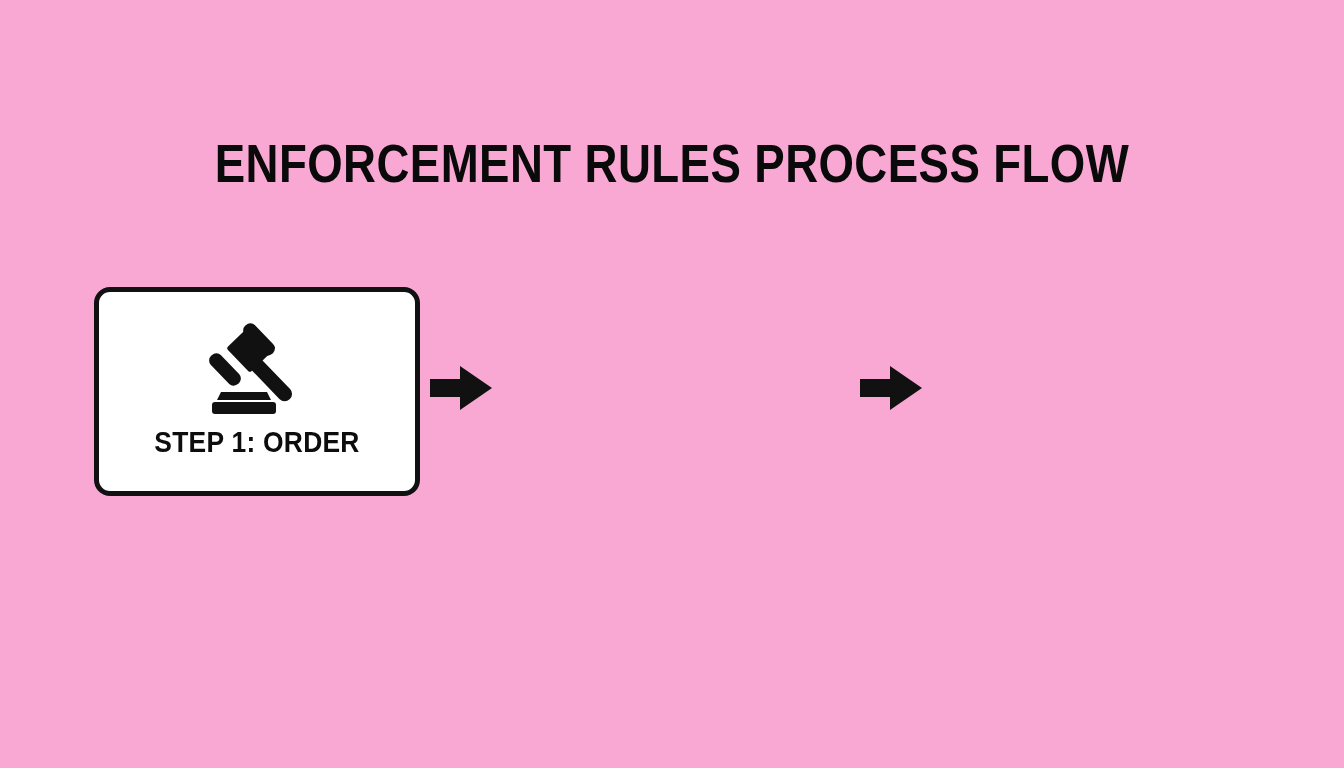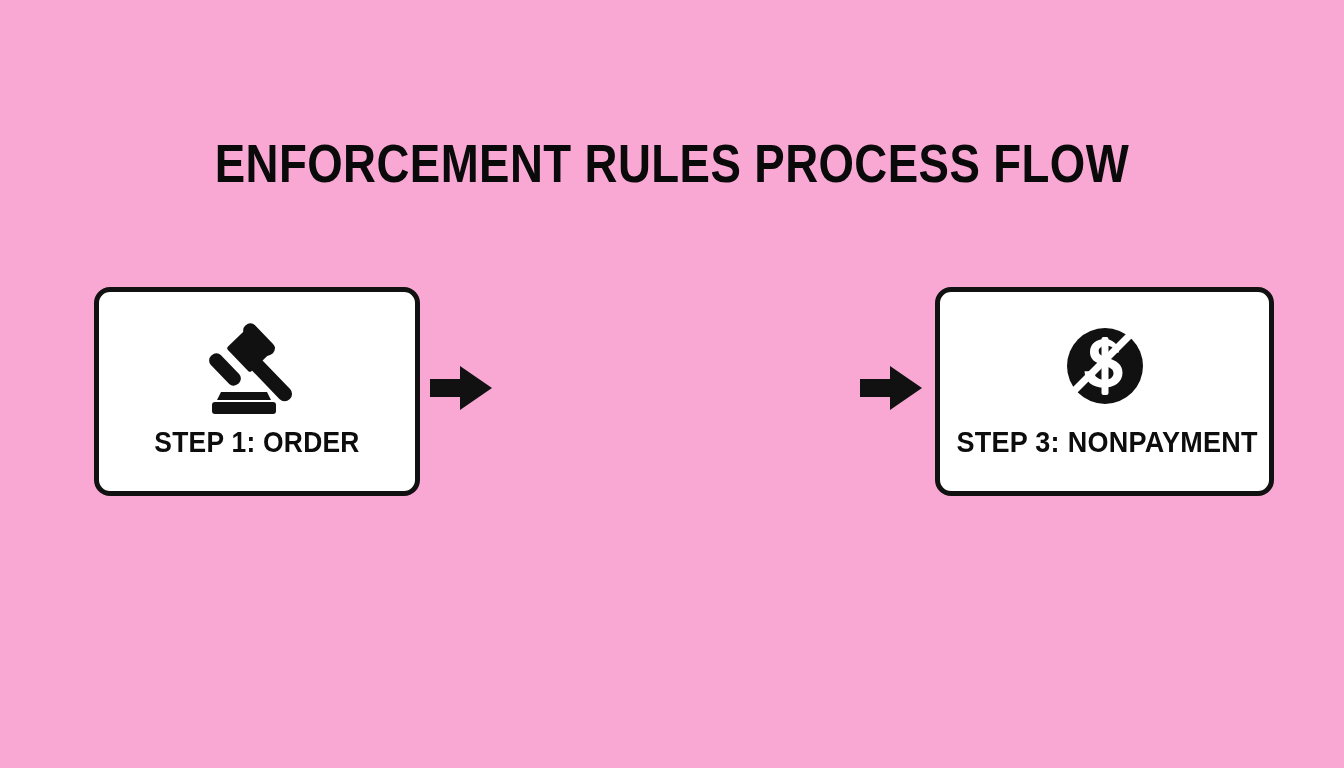--- a/index.html
+++ b/index.html
@@ -144,32 +144,15 @@
       </svg>
     </div>
 
 
     <div class="arrow a2">
       <svg viewBox="0 0 62 46" fill="#111111">
         <path d="M0 14 L30 14 L30 1 L62 23 L30 45 L30 32 L0 32 Z"></path>
       </svg>
     </div>
 
-    <div class="step-box b3">
-      <div class="icon-slot">
-        <span>
-          <svg class="icon-svg" width="78" height="78" viewBox="0 0 78 78">
-            <circle cx="39" cy="39" r="38" fill="#111111"></circle>
-
-            <g fill="#ffffff">
-              <rect x="35.5" y="10" width="7" height="58" rx="2"></rect>
-              <path d="M53 25.5 c0 -9 -7.5 -13.5 -14.5 -13.5 c-8 0 -14.5 4.8 -14.5 13 c0 7.6 5.6 11 13.5 13.4 c7 2.2 10 3.7 10 7.8 c0 4.3 -4 6.6 -9 6.6 c-6 0 -10.2 -3.1 -10.6 -8.6 l-9.4 0 c0.4 10.6 8.2 16.4 19.6 16.4 c9.6 0 18.4 -4.8 18.4 -14.8 c0 -8.6 -6.2 -12.2 -14.6 -14.8 c-6.6 -2 -9.2 -3.5 -9.2 -6.9 c0 -3.4 3.2 -5.3 7.8 -5.3 c4.8 0 8.2 2.2 8.6 6.7 Z"></path>
-            </g>
-
-            <path d="M9 63 L63 9" stroke="#ffffff" stroke-width="7" fill="none"></path>
-          </svg>
-        </span>
-      </div>
-      <div class="step-label">STEP 3: NONPAYMENT</div>
-    </div>
 
   </div>
 </div>
 
 </body></html>

